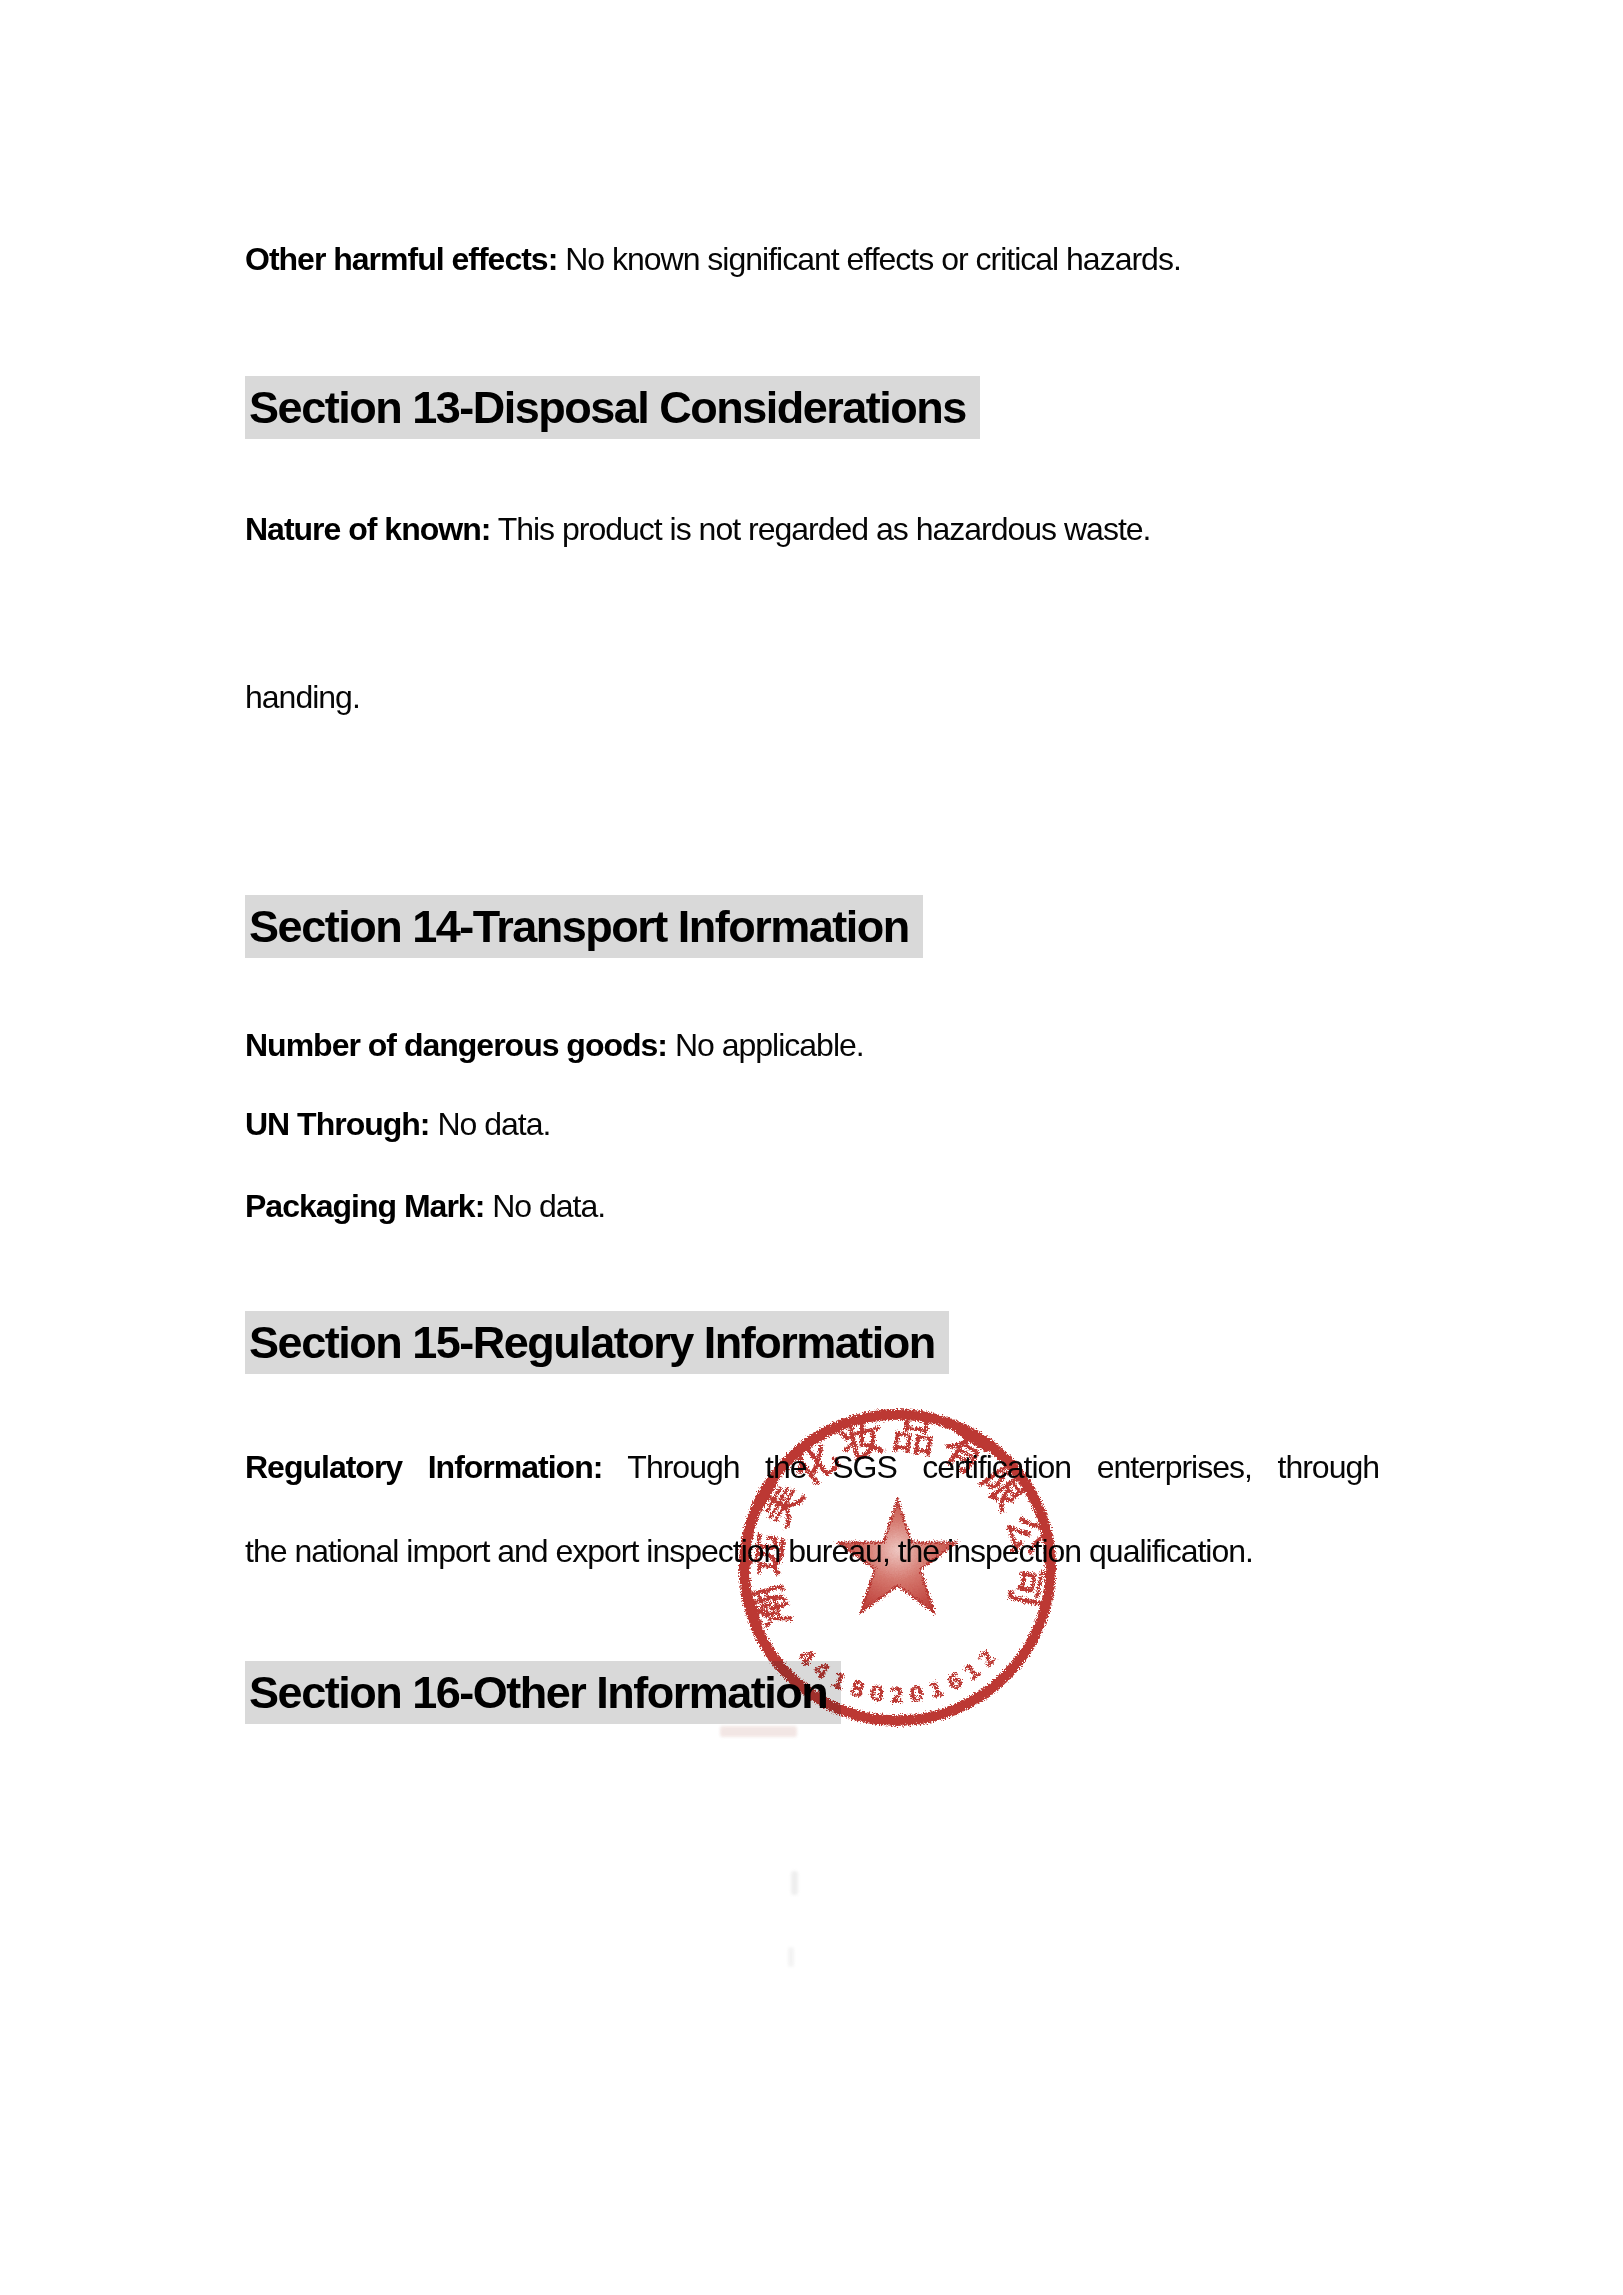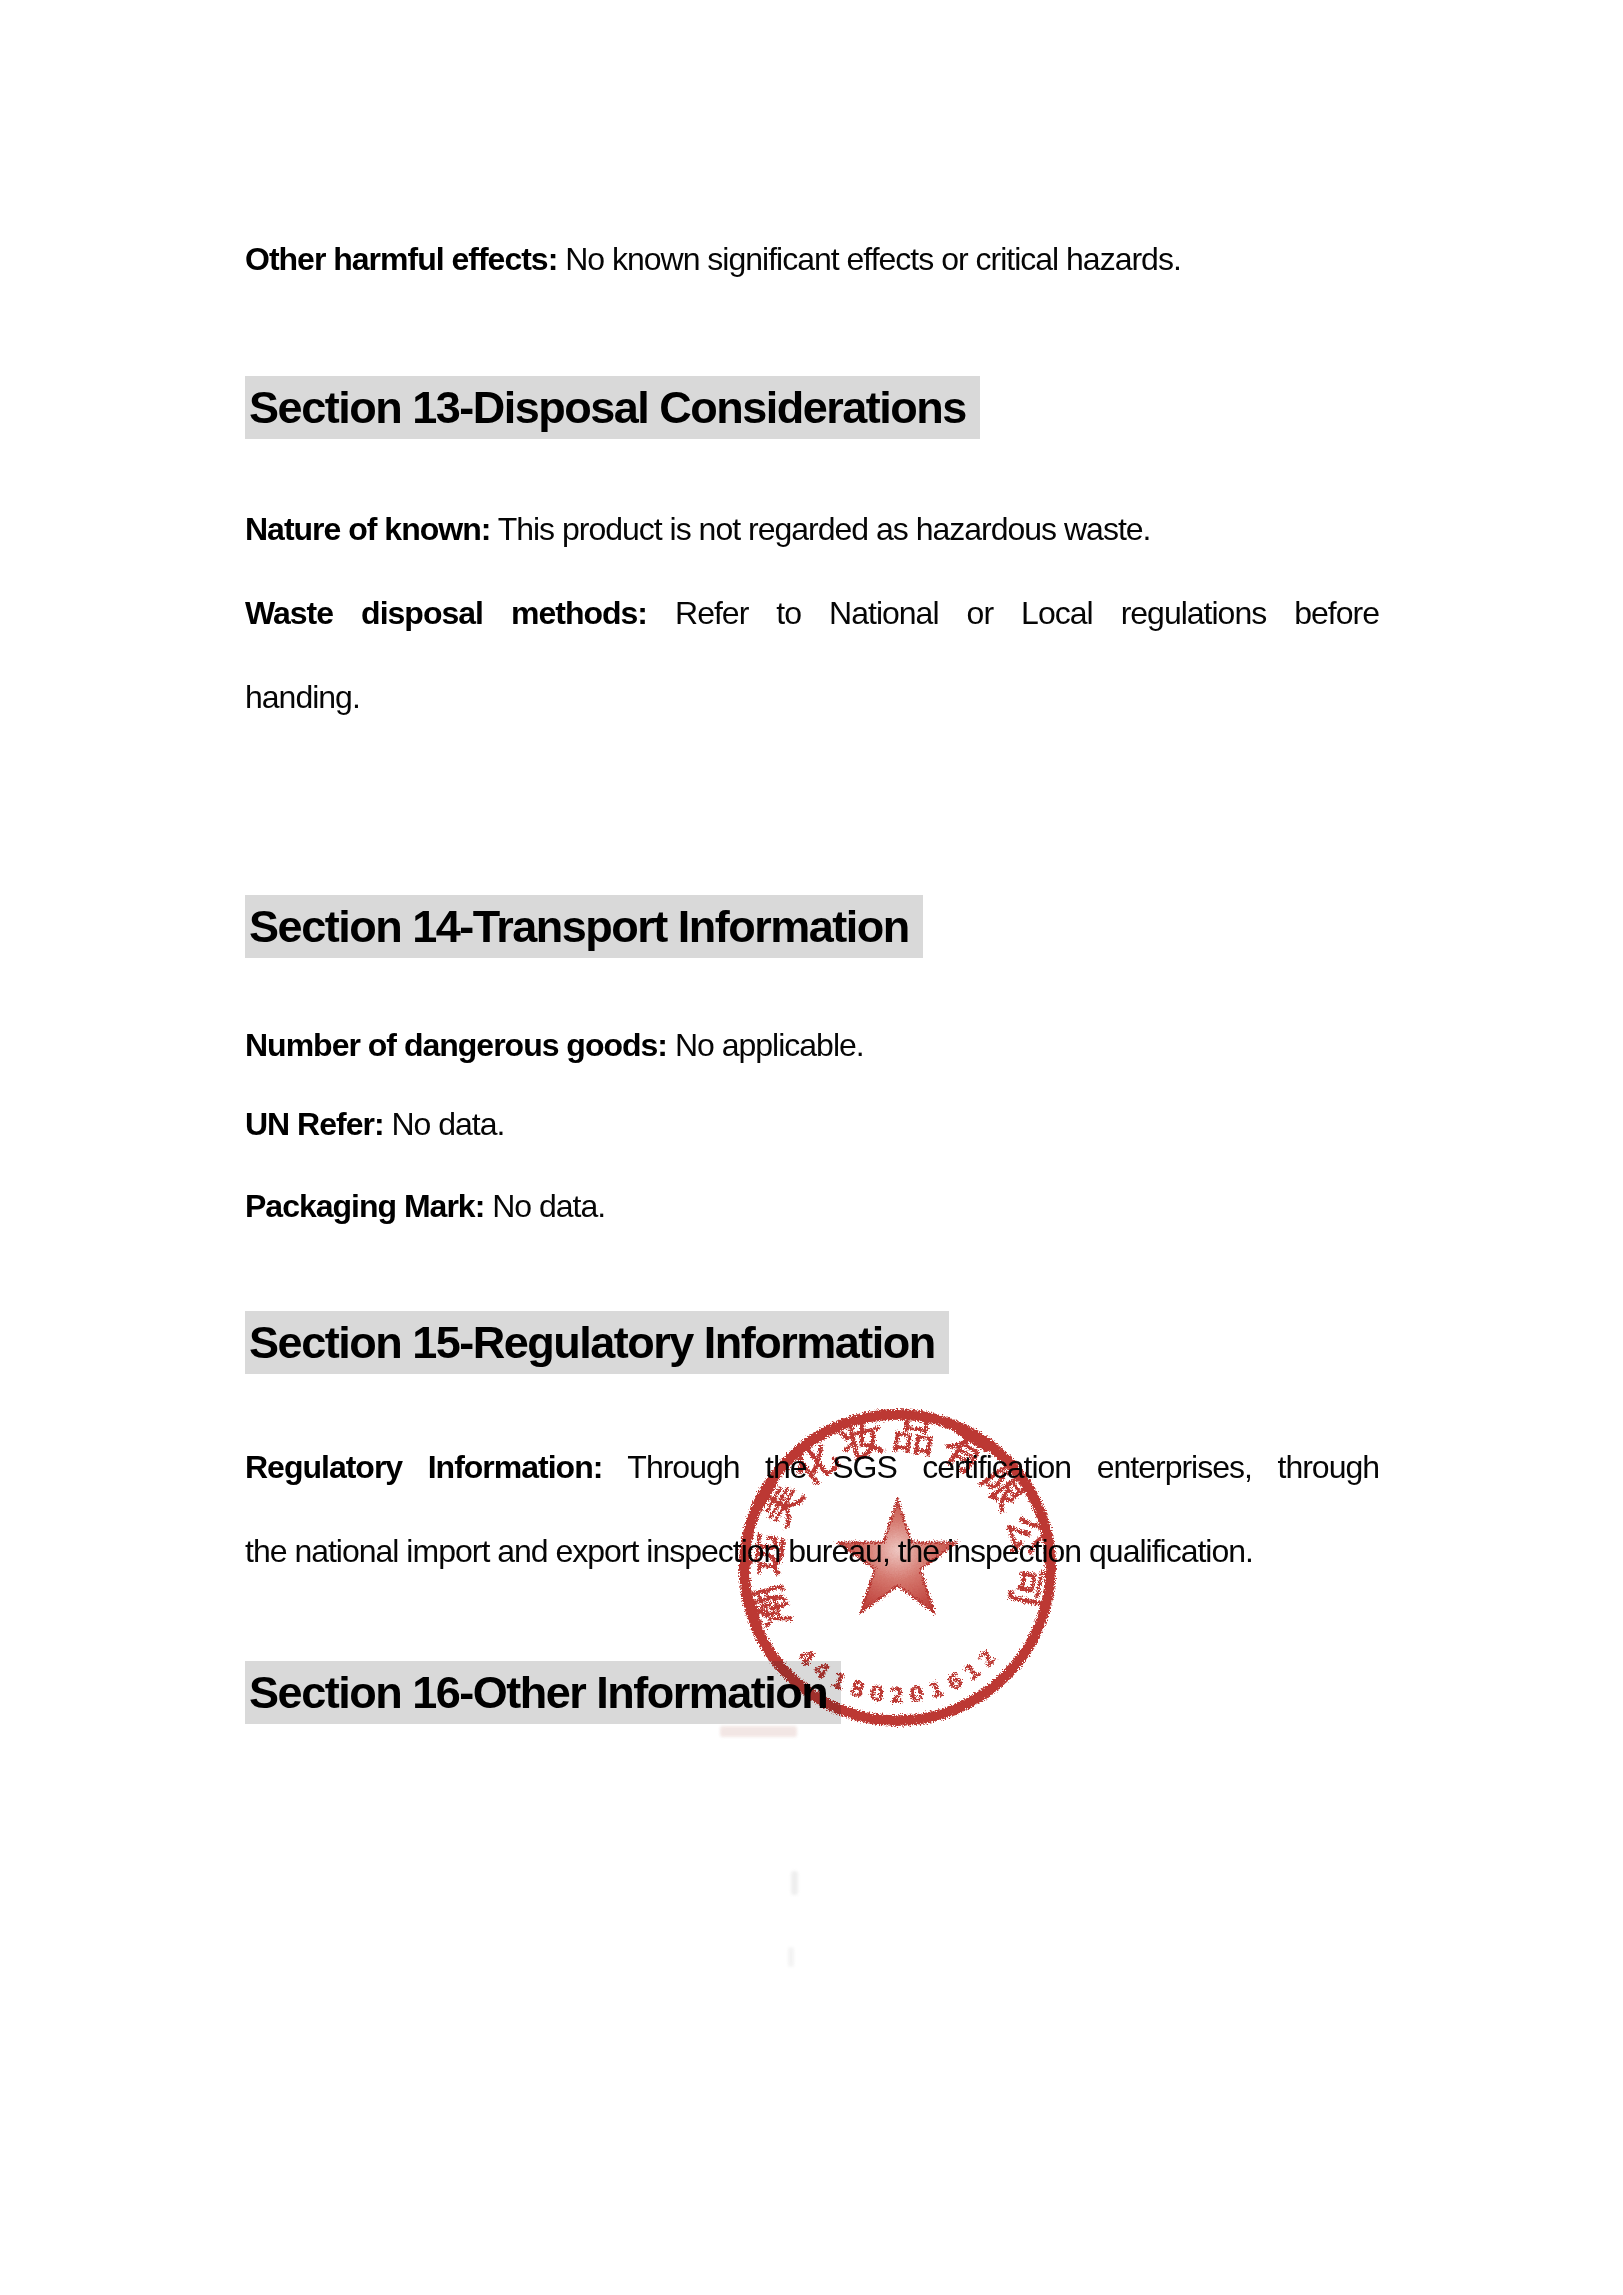--- a/index.html
+++ b/index.html
@@ -62,30 +62,29 @@
 <body>
 
 <div class="page">
 
   <p class="line" style="top:208px"><b class="lbl">Other harmful effects:</b> <span>No known significant effects or critical hazards.</span></p>
 
   <h2 class="heading" style="top:376px">Section 13-Disposal Considerations</h2>
 
   <p class="line" style="top:478px"><b class="lbl">Nature of known:</b> <span>This product is not regarded as hazardous waste.</span></p>
 
-  <p class="line just" style="top:562px"><b class="lbl">Waste disposal methods:</b> <span>Refer to National or Local regulations before</span></p>
 
   <p class="line" style="top:646px"><span>handing.</span></p>
 
 
   <h2 class="heading" style="top:895px">Section 14-Transport Information</h2>
 
   <p class="line" style="top:994px"><b class="lbl">Number of dangerous goods:</b> <span>No applicable.</span></p>
 
-  <p class="line" style="top:1073px"><b class="lbl">UN Refer:</b> <span>No data.</span></p>
+  <p class="line" style="top:1073px"><b class="lbl">UN Through:</b> <span>No data.</span></p>
 
   <p class="line" style="top:1155px"><b class="lbl">Packaging Mark:</b> <span>No data.</span></p>
 
   <h2 class="heading" style="top:1311px">Section 15-Regulatory Information</h2>
 
   <p class="line just" style="top:1416px"><b class="lbl">Regulatory Information:</b> <span>Through the SGS certification enterprises, through</span></p>
 
   <p class="line" style="top:1500px"><span>the national import and export inspection bureau, the inspection qualification.</span></p>
 
   <h2 class="heading" style="top:1661px">Section 16-Other Information</h2>

